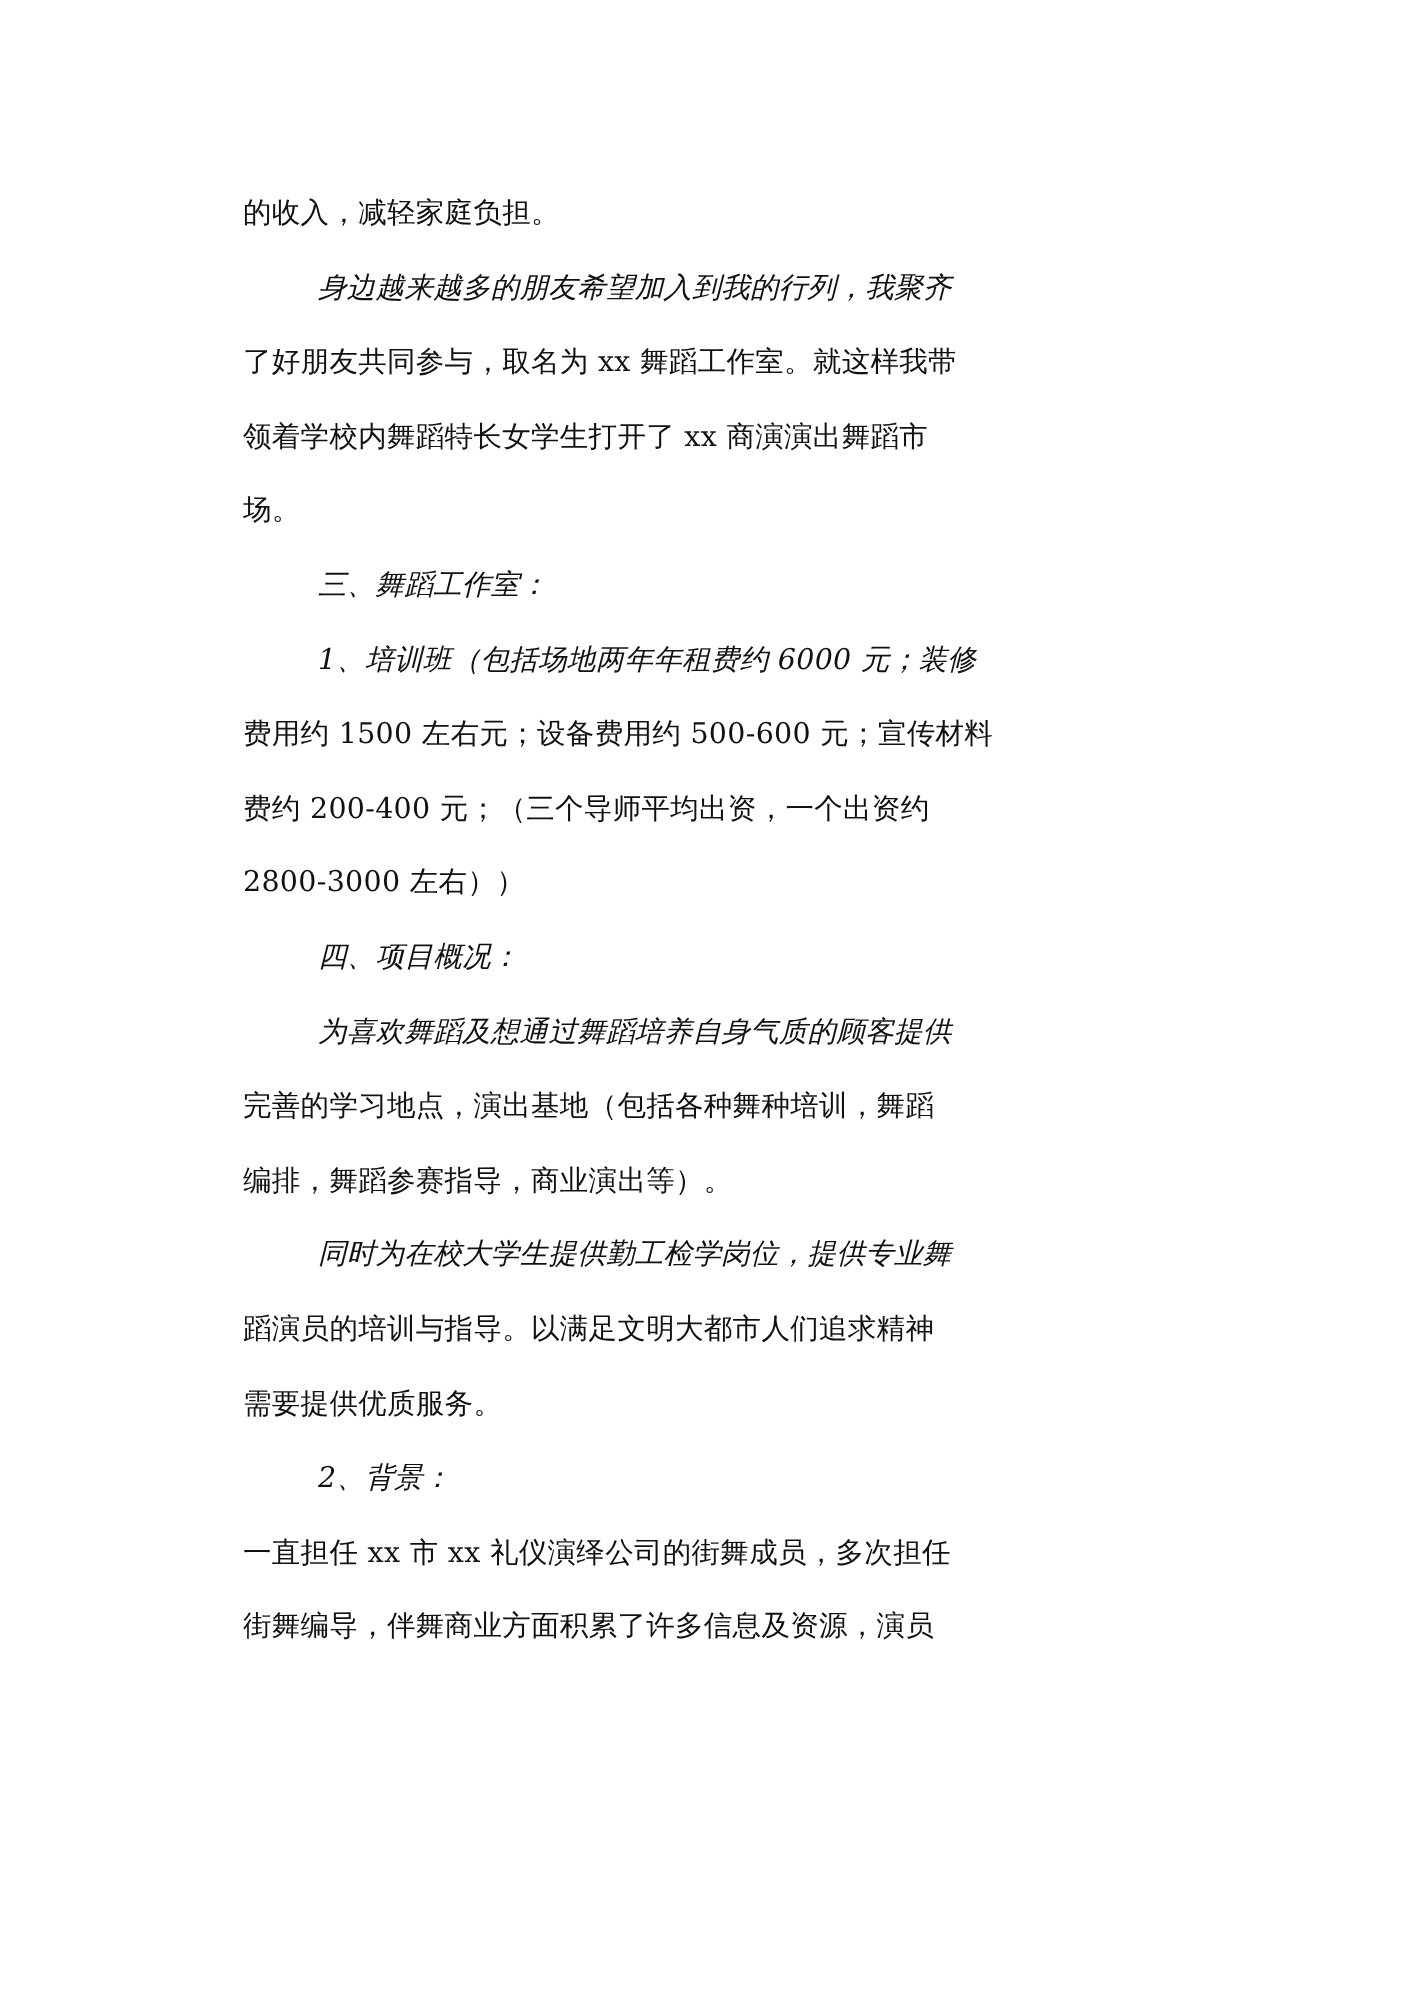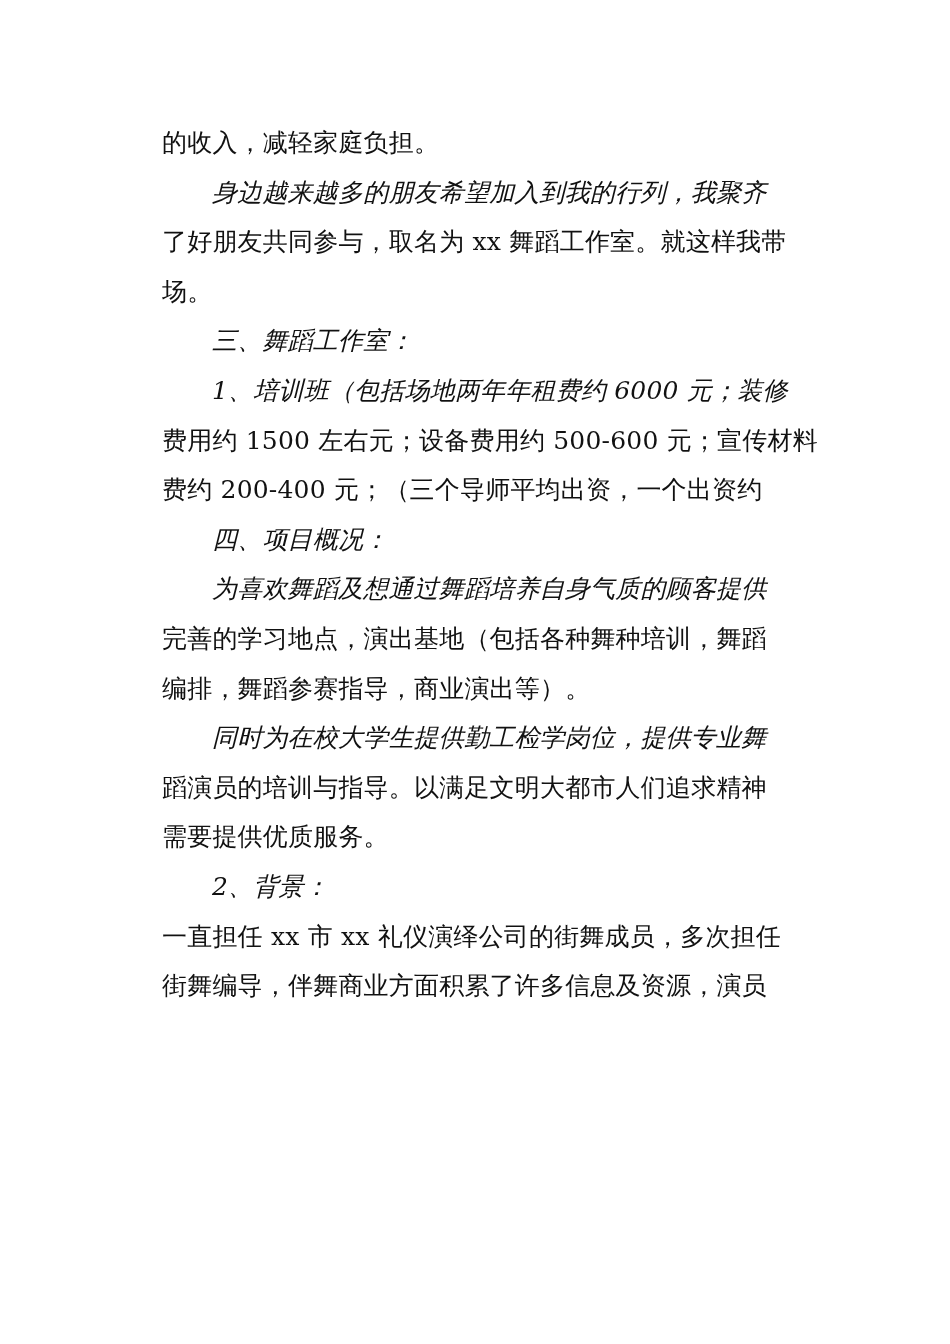--- a/index.html
+++ b/index.html
@@ -3,40 +3,42 @@
 <meta charset="utf-8">
 <style>
   html, body { margin: 0; padding: 0; background: #ffffff; }
   body { width: 950px; height: 1344px; position: relative; overflow: hidden; }
   .page {
     position: absolute;
     left: 162px;
     top: 118px;
     width: 626px;
     font-family: "DejaVu Serif", "Liberation Serif", serif;
-    font-size: 25px;
+    font-size: 19px;
     color: #111111;
     line-height: 49.6px;
     letter-spacing: 0.2px;
   }
   .line { display: block; white-space: nowrap; height: 49.6px; }
   .indent { padding-left: 50px; font-style: italic; }
 </style>
 </head>
 <body>
 
 <div class="page">
   <span class="line">的收入，减轻家庭负担。</span>
   <span class="line indent">身边越来越多的朋友希望加入到我的行列，我聚齐</span>
   <span class="line">了好朋友共同参与，取名为 xx 舞蹈工作室。就这样我带</span>
+  <span class="line">领着学校内舞蹈特长女学生打开了 xx 商演演出舞蹈市</span>
   <span class="line">场。</span>
   <span class="line indent">三、舞蹈工作室：</span>
   <span class="line indent">1、培训班（包括场地两年年租费约 6000 元；装修</span>
   <span class="line">费用约 1500 左右元；设备费用约 500-600 元；宣传材料</span>
   <span class="line">费约 200-400 元；（三个导师平均出资，一个出资约</span>
+  <span class="line">2800-3000 左右））</span>
   <span class="line indent">四、项目概况：</span>
   <span class="line indent">为喜欢舞蹈及想通过舞蹈培养自身气质的顾客提供</span>
   <span class="line">完善的学习地点，演出基地（包括各种舞种培训，舞蹈</span>
   <span class="line">编排，舞蹈参赛指导，商业演出等）。</span>
   <span class="line indent">同时为在校大学生提供勤工检学岗位，提供专业舞</span>
   <span class="line">蹈演员的培训与指导。以满足文明大都市人们追求精神</span>
   <span class="line">需要提供优质服务。</span>
   <span class="line indent">2、背景：</span>
   <span class="line">一直担任 xx 市 xx 礼仪演绎公司的街舞成员，多次担任</span>
   <span class="line">街舞编导，伴舞商业方面积累了许多信息及资源，演员</span>

